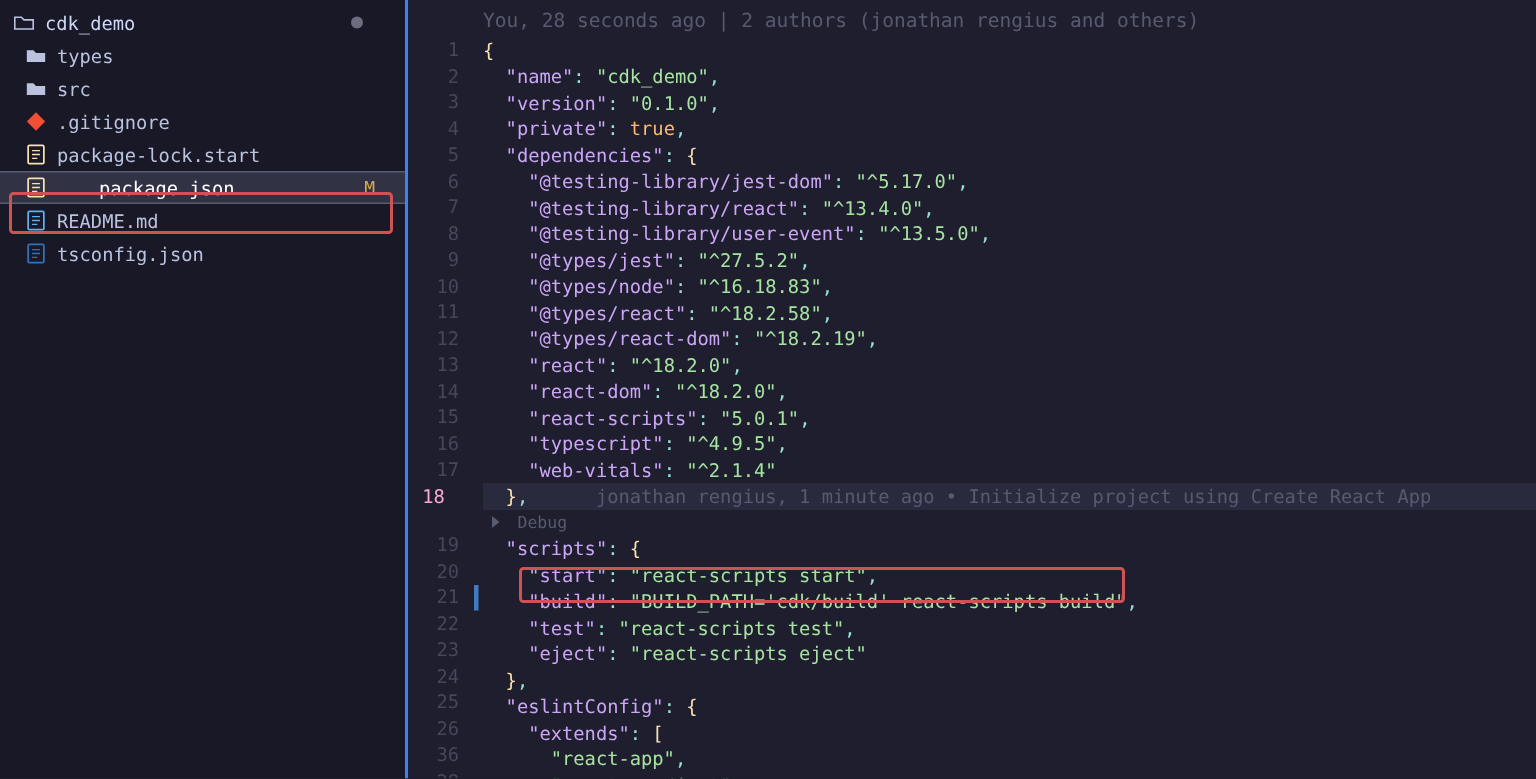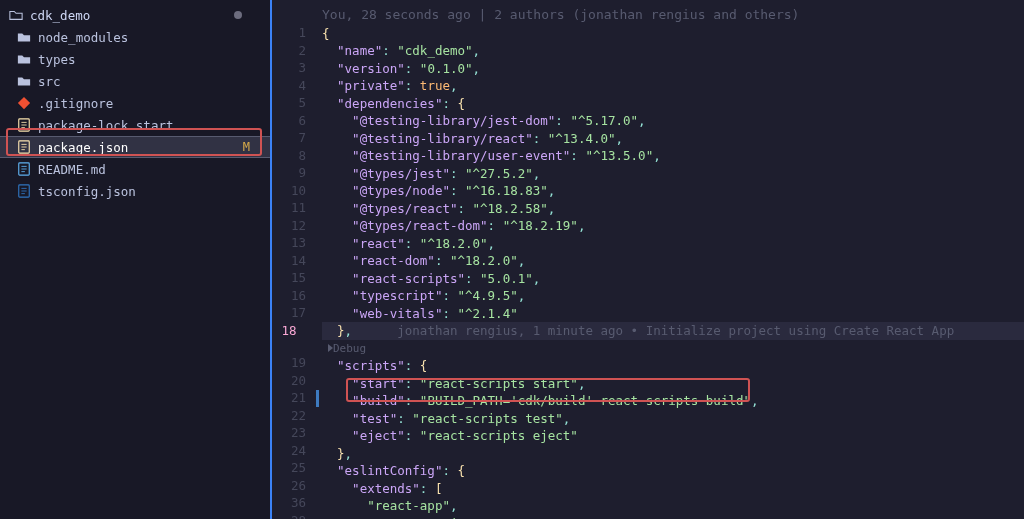--- a/index.html
+++ b/index.html
@@ -31,20 +31,21 @@
     .tree-item.root {
       padding-left: 8px;
       color: #cdd6f4;
     }
     .tree-item.selected {
       background: #313244;
       color: #ffffff;
       border: 1px solid #585b70;
       border-left: none;
       border-right: none;
+      gap: 28px;
     }
     .highlight1 {
       position: absolute;
       border: 2px solid #d05353;
       border-radius: 3px;
       left: 6px;
       top: 128px;
       width: 256px;
       height: 28px;
       pointer-events: none;
@@ -122,21 +123,21 @@
     .code-line.active {
       background: #2a2a3e;
     }
     .tok-brace { color: #f9e2af; }
     .tok-key { color: #cba6f7; }
     .tok-str { color: #a6e3a1; }
     .tok-punc { color: #94e2d5; }
     .tok-bool { color: #fdba74; }
     .tok-comma { color: #94e2d5; }
     .blame-inline { color: #585b70; }
-    .codelens { color: #585b70; font-size: 11px; padding-left: 6px; display:flex; align-items:center; gap:0;}
+    .codelens { color: #585b70; font-size: 11px; padding-left: 6px; display:flex; align-items:center; gap:12px;}
     .codelens-tri {
       width:0;height:0;border-left:5px solid #585b70;border-top:4px solid transparent;border-bottom:4px solid transparent;display:inline-block;
     }
     .change-bar {
       position: absolute;
       left: -6px;
       width: 3px;
       background: #3e7bc0;
     }
   </style>
@@ -147,28 +148,20 @@
   <div class="tree-item root">
     <span class="tree-icon">
       <svg width="14" height="14" viewBox="0 0 16 16" fill="none">
           <path d="M1 4 L1 13 L15 13 L15 6 L8 6 L6 4 Z M1 4 L6 4 L8 6" stroke="#bac2de" stroke-width="1.2"></path>
         </svg>
     </span>
     <span>cdk_demo</span>
     <span class="unsaved-dot"></span>
   </div>
   <div id="tree-items">
-      <div class="tree-item">
-        <span class="tree-icon">
-          <svg width="14" height="14" viewBox="0 0 16 16">
-            <path d="M1 4 L6 4 L8 6 L15 6 L15 13 L1 13 Z" fill="#bac2de"></path>
-          </svg>
-        </span>
-        <span>node_modules</span>
-      </div>
       <div class="tree-item">
         <span class="tree-icon">
           <svg width="14" height="14" viewBox="0 0 16 16">
             <path d="M1 4 L6 4 L8 6 L15 6 L15 13 L1 13 Z" fill="#bac2de"></path>
           </svg>
         </span>
         <span>types</span>
       </div>
       <div class="tree-item">
         <span class="tree-icon">

